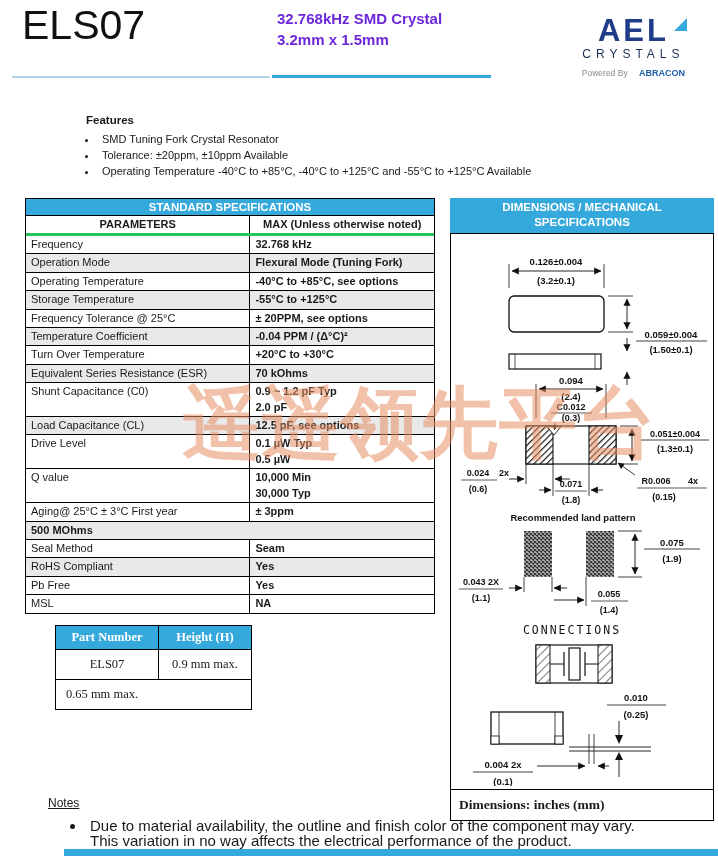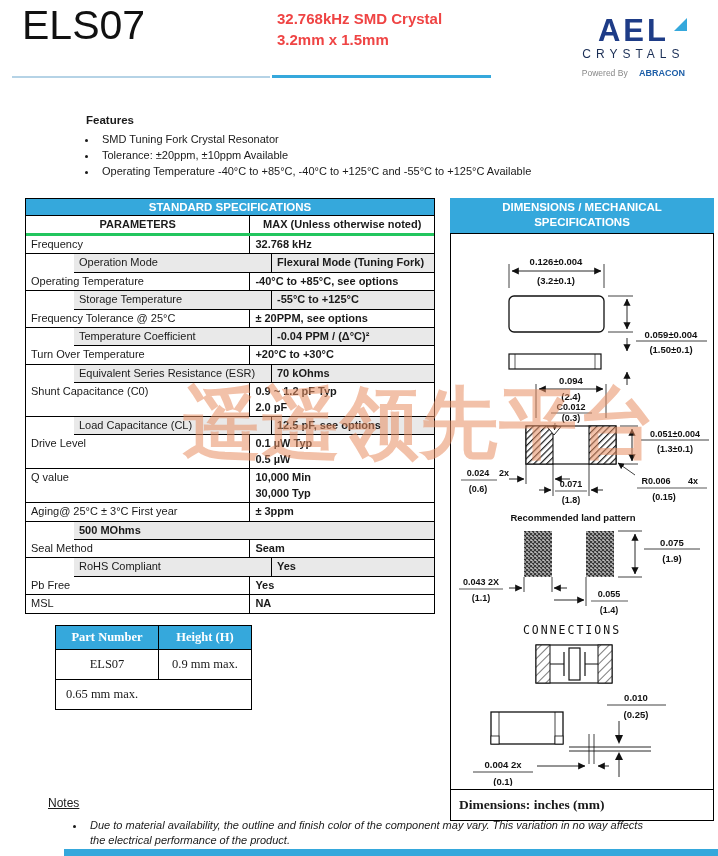--- a/index.html
+++ b/index.html
@@ -1,21 +1,21 @@
 <!DOCTYPE html>
 <html style="--accent: #35a8dc; --navy: #1e3c87;"><head>
 <meta charset="utf-8">
 <style>
   * { margin:0; padding:0; box-sizing:border-box; }
   html,body { width:718px; height:856px; }
   body { position:relative; background:#fff; font-family:"Liberation Sans", sans-serif; color:#1a1a1a; overflow:hidden; }
 
   
   .product-title { position:absolute; left:22px; top:2px; font-size:41px; font-weight:500; letter-spacing:0px; color:#111; }
-  .subtitle { position:absolute; left:277px; top:8px; font-size:15px; font-weight:bold; line-height:21px; color:#ef4444; }
+  .subtitle { position:absolute; left:277px; top:8px; font-size:15px; font-weight:bold; line-height:21px; color:#6d28d9; }
   .logo { position:absolute; right:33px; top:4px; text-align:center; }
   .logo-word { position:relative; font-size:31px; font-weight:bold; color:var(--navy,#1e3c87); letter-spacing:3px; line-height:30px; font-family:"Liberation Sans",sans-serif;margin-top:12px; }
   .logo-tri { position:absolute; right:-2px; top:2px; width:0; height:0; border-left:13px solid transparent; border-bottom:13px solid var(--accent,#2d9fd8); }
   .logo-sub { font-size:12px; letter-spacing:5px; color:#1a2e55; font-weight:500; margin-top:1px; }
   .powered { margin-top:7px; font-size:8.5px; color:#888; text-align:right; }
   .powered b { color:#1e5fa8; font-size:9px;margin-left:9px; }
   .head-rule-l { position:absolute; left:12px; top:76px; width:258px; height:2px; background:#b5d3e6; }
   .head-rule-r { position:absolute; left:272px; top:75px; width:219px; height:3px; background:var(--accent,#35a8dc); }
 
   
@@ -26,21 +26,21 @@
 
   
   .spec-table { position:absolute; left:25px; top:198px; width:410px; border:1px solid #000; background:#fff; }
   .spec-title { background:var(--accent,#35a8dc); color:#fff; font-weight:bold; font-size:11.5px; text-align:center; height:17px; line-height:17px; border-bottom:1px solid #000; }
   .spec-head { display:flex; font-weight:bold; font-size:11px; text-align:center; border-bottom:3px solid #22c55e; }
   .spec-head > div { height:17px; line-height:17px; }
   .spec-head .h1 { width:55%; border-right:1px solid #000; }
   .spec-head .h2 { width:45%; }
   .spec-row { display:flex; border-bottom:1px solid #000; font-size:11px; }
   .spec-row:last-child { border-bottom:none; }
-  .spec-row.shaded { background:#e9e9e9;margin-left:48px; }
+  .spec-row.shaded { background:#e9e9e9; }
   .spec-row .c1 { width:55%; border-right:1px solid #000; padding:1px 5px; line-height:15.4px; }
   .spec-row .c2 { width:45%; padding:1px 5px; font-weight:bold; line-height:15.4px; }
 
   
   .part-table { position:absolute; left:55px; top:625px; width:197px; border:1px solid #000; font-family:"Liberation Serif", serif; text-align:center; }
   .part-head { display:flex; background:var(--accent,#35a8dc); color:#fff; font-weight:bold; font-size:12.5px; border-bottom:1px solid #000; }
   .part-head > div { height:23px; line-height:23px; }
   .part-row { display:flex; font-size:12.5px; border-bottom:1px solid #000; }
   .part-row:last-child { border-bottom:none; }
   .part-row > div { height:29px; line-height:29px; }
@@ -55,21 +55,21 @@
   svg text { font-family:"Liberation Sans", sans-serif; }
   .din { font-size:9.5px; font-weight:bold; fill:#111; }
   .dsm { font-size:9px; font-weight:bold; fill:#111; }
   .conn-t { font-size:11.5px; letter-spacing:2px; fill:#111; font-family:"DejaVu Sans Mono", monospace; }
   .lp-t { font-size:9.5px; font-weight:bold; fill:#111; }
 
   
   .notes { position:absolute; left:48px; top:793px; }
   .notes-title { font-size:12px; text-decoration:underline; }
   .notes ul { list-style:disc; position:absolute; left:38px; top:25px; width:562px; }
-  .notes li { font-size:11px; line-height:15px; padding-left:4px;font-style:italic; }
+  .notes li { font-size:15px; line-height:15px; padding-left:4px; }
 
   .bottom-bar { position:absolute; left:64px; top:849px; width:654px; height:7px; background:var(--accent,#2d9fd8); }
 
   
   .watermark { position:absolute; left:183px; top:372px; font-size:78px; font-weight:bold; letter-spacing:1px; white-space:nowrap; opacity:0.55; z-index:40; pointer-events:none; font-family:"DejaVu Sans", sans-serif; }
 </style>
 </head>
 <body>
 
 <div class="product-title">ELS07</div>

